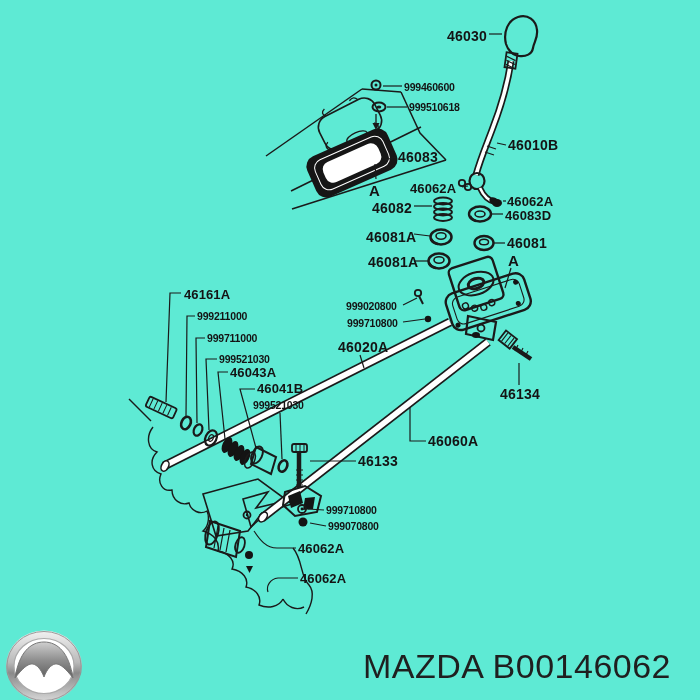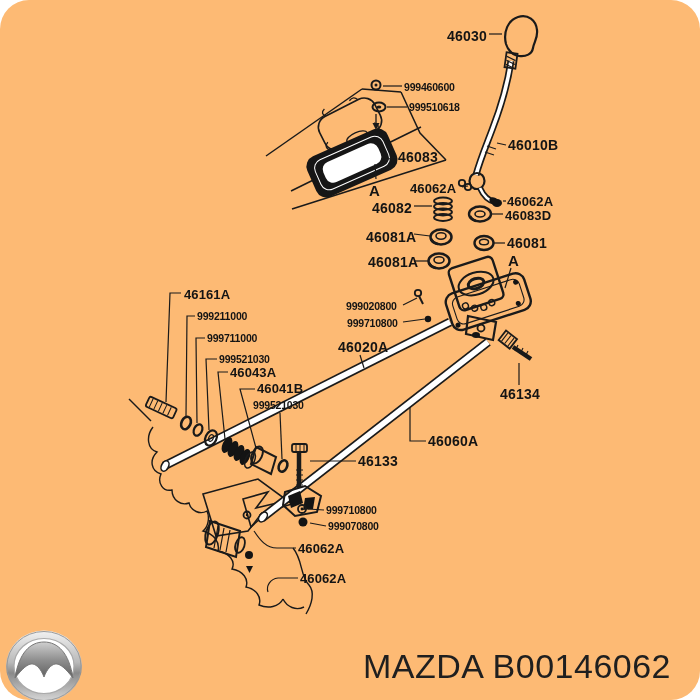--- a/index.html
+++ b/index.html
@@ -1,16 +1,16 @@
 <!DOCTYPE html>
 <html><head>
 <meta charset="utf-8">
 <style>
   html,body{margin:0;padding:0;background:#ffffff;width:700px;height:700px;overflow:hidden;}
-  .stage{position:relative;width:700px;height:700px;background:#fdba74;font-family:"Liberation Sans",sans-serif;border-radius:29px;}
+  .stage{position:relative;width:700px;height:700px;background:#5eead4;font-family:"Liberation Sans",sans-serif;}
   svg{display:block;}
   text.pl{font-family:"Liberation Sans",sans-serif;font-weight:700;fill:#141414;}
   text.pl.big{font-size:14px;letter-spacing:0.2px;}
   text.pl.med{font-size:13px;letter-spacing:0.1px;}
   text.pl.small{font-size:10.5px;letter-spacing:-0.2px;}
   text.pl.viewA{font-size:15px;}
   text.brand{font-family:"Liberation Sans",sans-serif;font-weight:400;font-size:34px;fill:#1f1f1f;letter-spacing:0.5px;}
   .ln{stroke:#1a1a1a;fill:none;}
 </style>
 </head>

